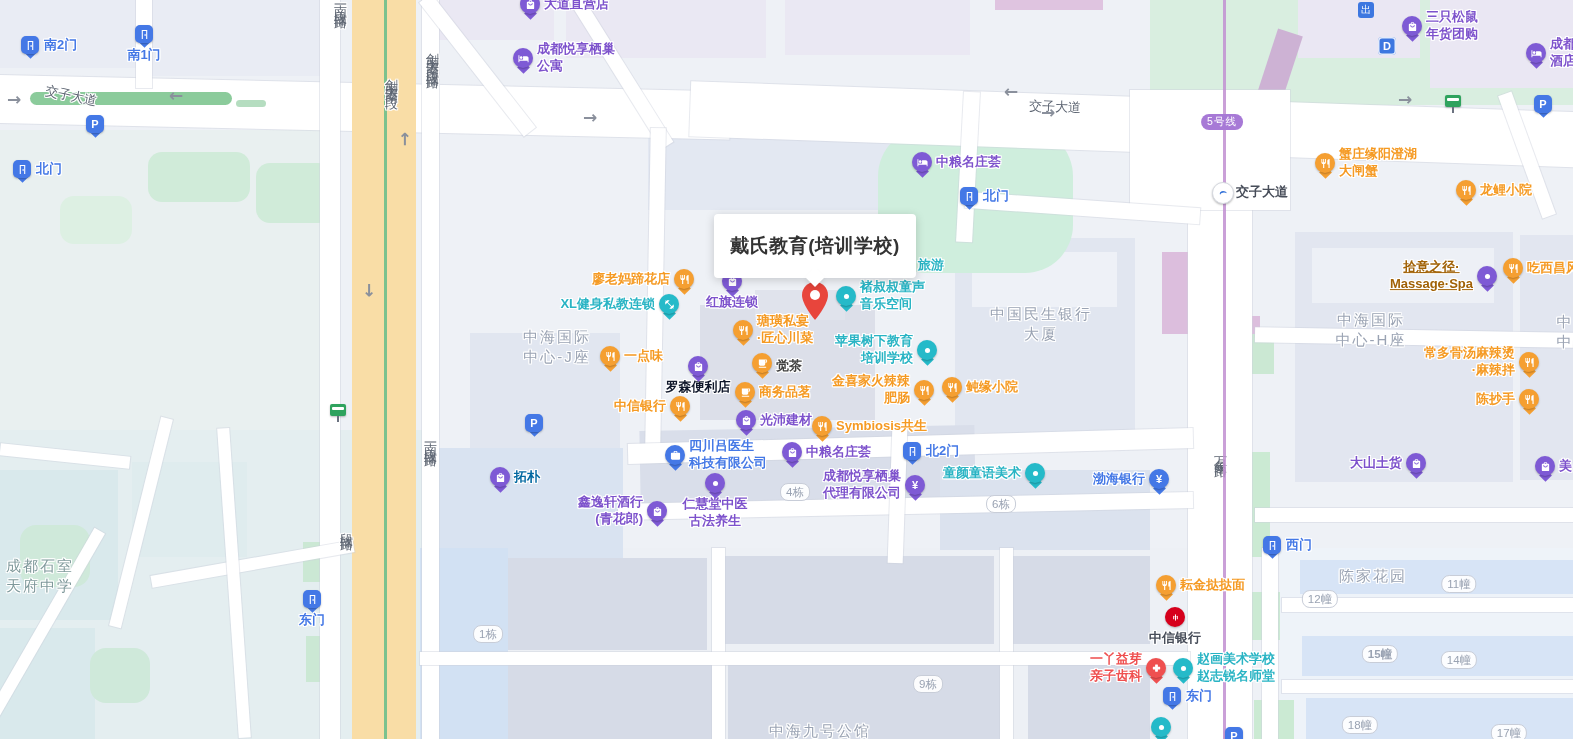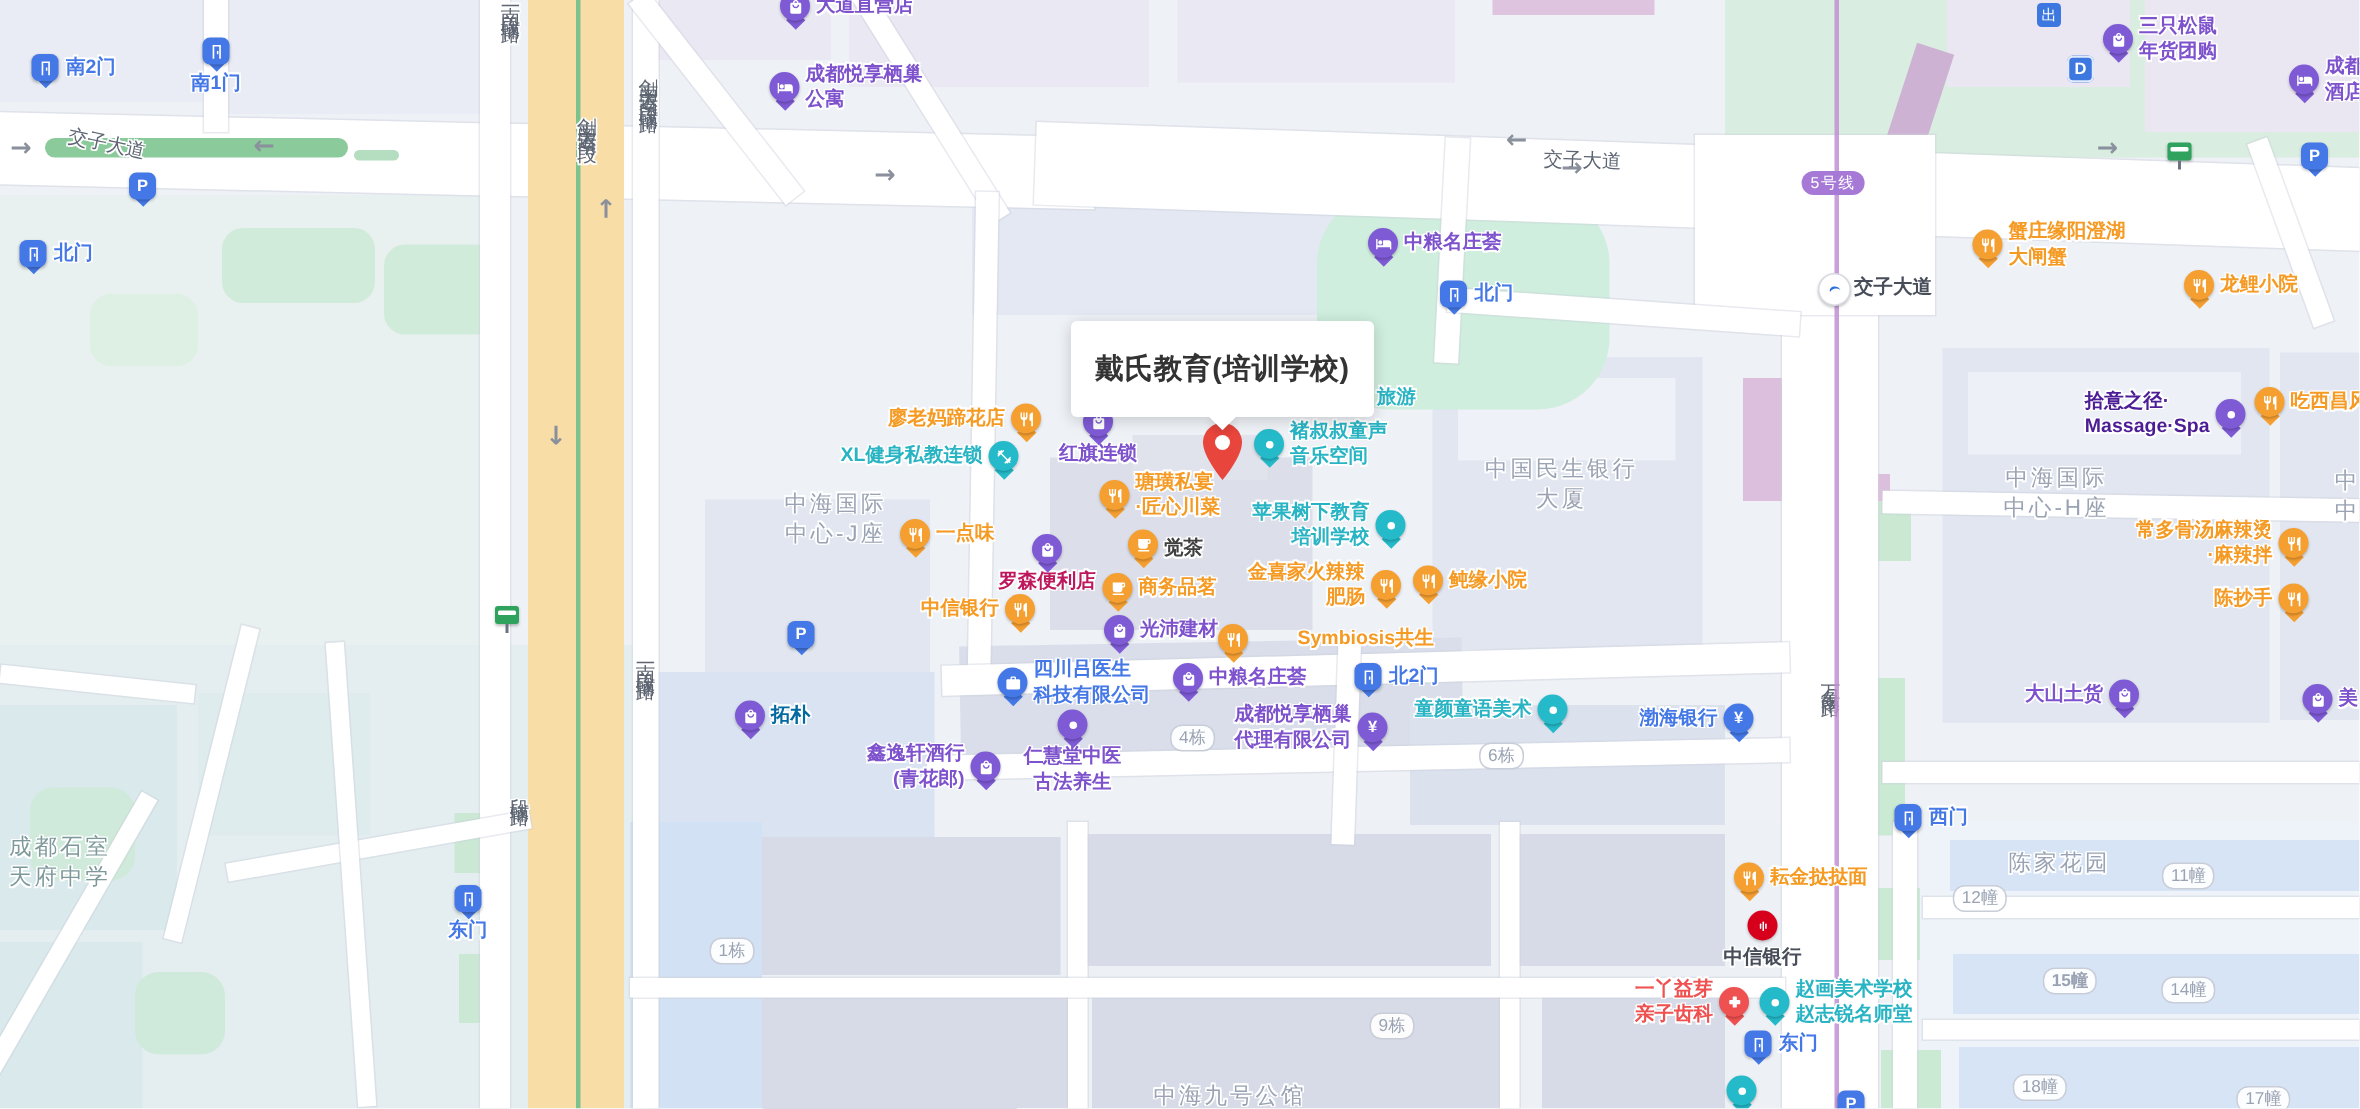--- a/index.html
+++ b/index.html
@@ -390,21 +390,21 @@
         <div class="tail" style="background: rgb(245, 159, 49);"></div>
         <div class="lbl poi-label" style="color: #404040; left: 14px; top: 4px; transform: translateY(-50%); font-family: Liberation Mono, monospace;">觉茶</div>
       </div>
       <div class="marker" style="left: 698px; top: 366px;">
         <div class="pin" style="background: rgb(126, 90, 213);">
           <svg viewBox="0 0 24 24" fill="#fff">
             <path d="M18 6h-2c0-2.21-1.79-4-4-4S8 3.79 8 6H6c-1.1 0-2 .9-2 2v12c0 1.1.9 2 2 2h12c1.1 0 2-.9 2-2V8c0-1.1-.9-2-2-2zm-6-2c1.1 0 2 .9 2 2h-4c0-1.1.9-2 2-2zm0 10c-2.76 0-5-2.24-5-5h2c0 1.66 1.34 3 3 3s3-1.34 3-3h2c0 2.76-2.24 5-5 5z"></path>
           </svg>
         </div>
         <div class="tail" style="background: rgb(126, 90, 213);"></div>
-        <div class="lbl poi-label" style="color: #be185d; top: 13px; left: 0px; transform: translateX(-50%); text-align: right;">罗森便利店</div>
+        <div class="lbl poi-label" style="color: #0f172a; top: 13px; left: 0px; transform: translateX(-50%); text-align: right;">罗森便利店</div>
       </div>
       <div class="marker" style="left: 745px; top: 392px;">
         <div class="pin" style="background: rgb(245, 159, 49);">
           <svg viewBox="0 0 24 24" fill="#fff">
             <path d="M20 3H4v10c0 2.21 1.79 4 4 4h6c2.21 0 4-1.79 4-4v-3h2c1.11 0 2-.89 2-2V5c0-1.11-.89-2-2-2zm0 5h-2V5h2v3zM4 19h16v2H4z"></path>
           </svg>
         </div>
         <div class="tail" style="background: rgb(245, 159, 49);"></div>
         <div class="lbl poi-label" style="color: rgb(245, 154, 35); left: 14px; top: 0px; transform: translateY(-50%);">商务品茗</div>
       </div>
@@ -445,21 +445,21 @@
         <div class="tail" style="background: rgb(126, 90, 213);"></div>
         <div class="lbl poi-label" style="color: rgb(125, 82, 204); left: 14px; top: 0px; transform: translateY(-50%);">光沛建材</div>
       </div>
       <div class="marker" style="left: 822px; top: 426px;">
         <div class="pin" style="background: rgb(245, 159, 49);">
           <svg viewBox="0 0 24 24" fill="#fff">
             <path d="M11 9H9V2H7v7H5V2H3v7c0 2.12 1.66 3.84 3.75 3.97V22h2.5v-9.03C11.34 12.84 13 11.12 13 9V2h-2v7zm5-3v8h2.5v8H21V2c-2.76 0-5 2.24-5 4z"></path>
           </svg>
         </div>
         <div class="tail" style="background: rgb(245, 159, 49);"></div>
-        <div class="lbl poi-label" style="color: rgb(245, 154, 35); left: 14px; top: 0px; transform: translateY(-50%); margin-left: 29px;">Symbiosis共生</div>
+        <div class="lbl poi-label" style="color: rgb(245, 154, 35); left: 14px; top: 0px; transform: translateY(-50%);">Symbiosis共生</div>
       </div>
       <div class="marker" style="left: 534px; top: 423px;">
         <div class="pin sq" style="background: rgb(68, 120, 230);">
           <span class="glyph-txt">P</span>
         </div>
         <div class="tail" style="background: rgb(68, 120, 230); top: 3px;"></div>
       </div>
       <div class="marker" style="left: 675px; top: 455px;">
         <div class="pin" style="background: rgb(68, 120, 230);">
           <svg viewBox="0 0 24 24" fill="#fff">
@@ -551,21 +551,21 @@
         <div class="tail" style="background: rgb(68, 120, 230); top: 3px;"></div>
         <div class="lbl poi-label" style="color: rgb(68, 120, 230); left: 14px; top: 0px; transform: translateY(-50%);">西门</div>
       </div>
       <div class="marker" style="left: 1487px; top: 276px;">
         <div class="pin" style="background: rgb(126, 90, 213);">
           <svg viewBox="0 0 24 24" fill="#fff">
             <circle cx="12" cy="12" r="5.5"></circle>
           </svg>
         </div>
         <div class="tail" style="background: rgb(126, 90, 213);"></div>
-        <div class="lbl poi-label" style="color: #4c1d95; right: 14px; top: 0px; transform: translateY(-50%); text-align: left; left: auto; position: absolute; white-space: pre; width: max-content;">拾意之径·
+        <div class="lbl poi-label" style="color: #a16207; right: 14px; top: 0px; transform: translateY(-50%); text-align: center; left: auto; position: absolute; white-space: pre; width: max-content; text-decoration: underline;">拾意之径·
 Massage·Spa</div>
       </div>
       <div class="marker" style="left: 1513px; top: 268px;">
         <div class="pin" style="background: rgb(245, 159, 49);">
           <svg viewBox="0 0 24 24" fill="#fff">
             <path d="M11 9H9V2H7v7H5V2H3v7c0 2.12 1.66 3.84 3.75 3.97V22h2.5v-9.03C11.34 12.84 13 11.12 13 9V2h-2v7zm5-3v8h2.5v8H21V2c-2.76 0-5 2.24-5 4z"></path>
           </svg>
         </div>
         <div class="tail" style="background: rgb(245, 159, 49);"></div>
         <div class="lbl poi-label" style="color: rgb(245, 154, 35); left: 14px; top: 0px; transform: translateY(-50%);">吃西昌风</div>

